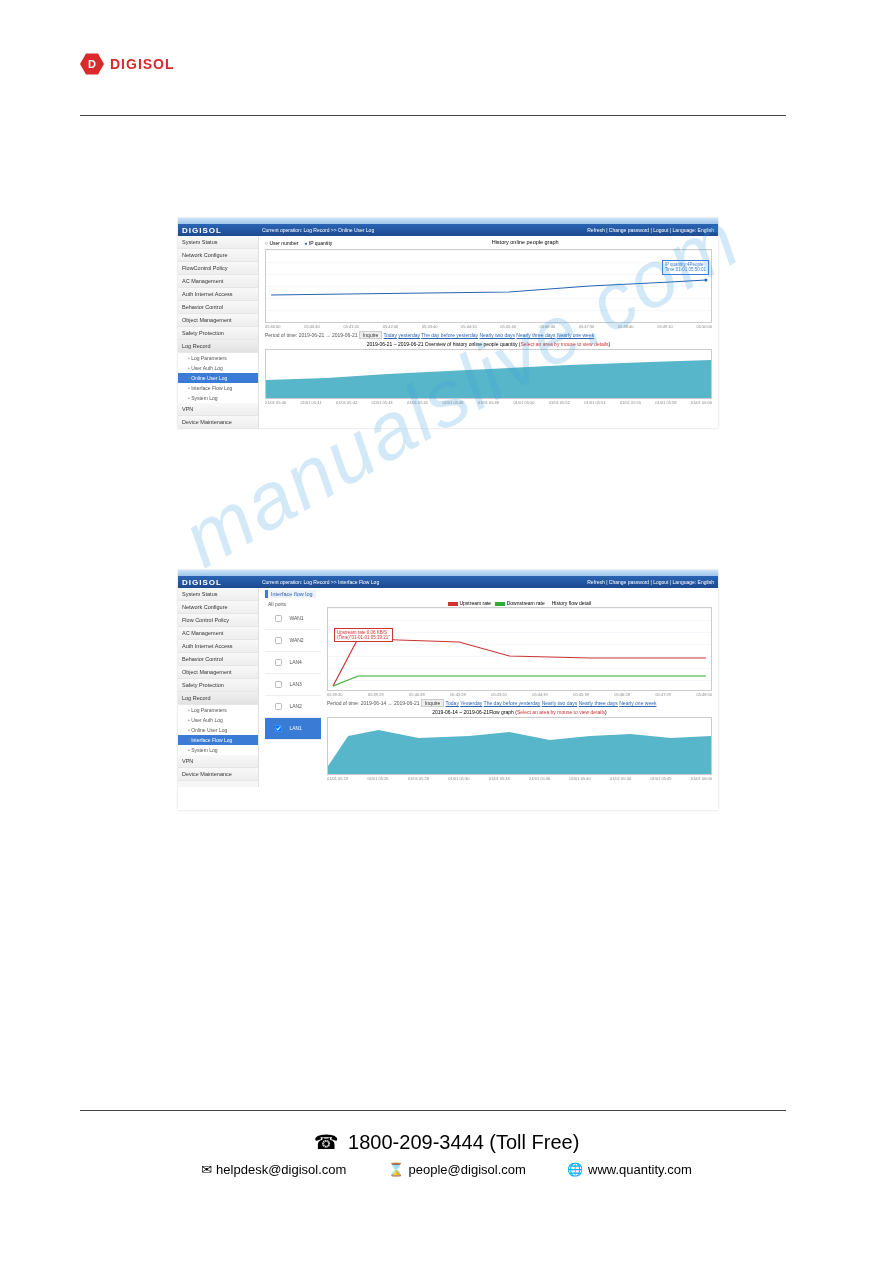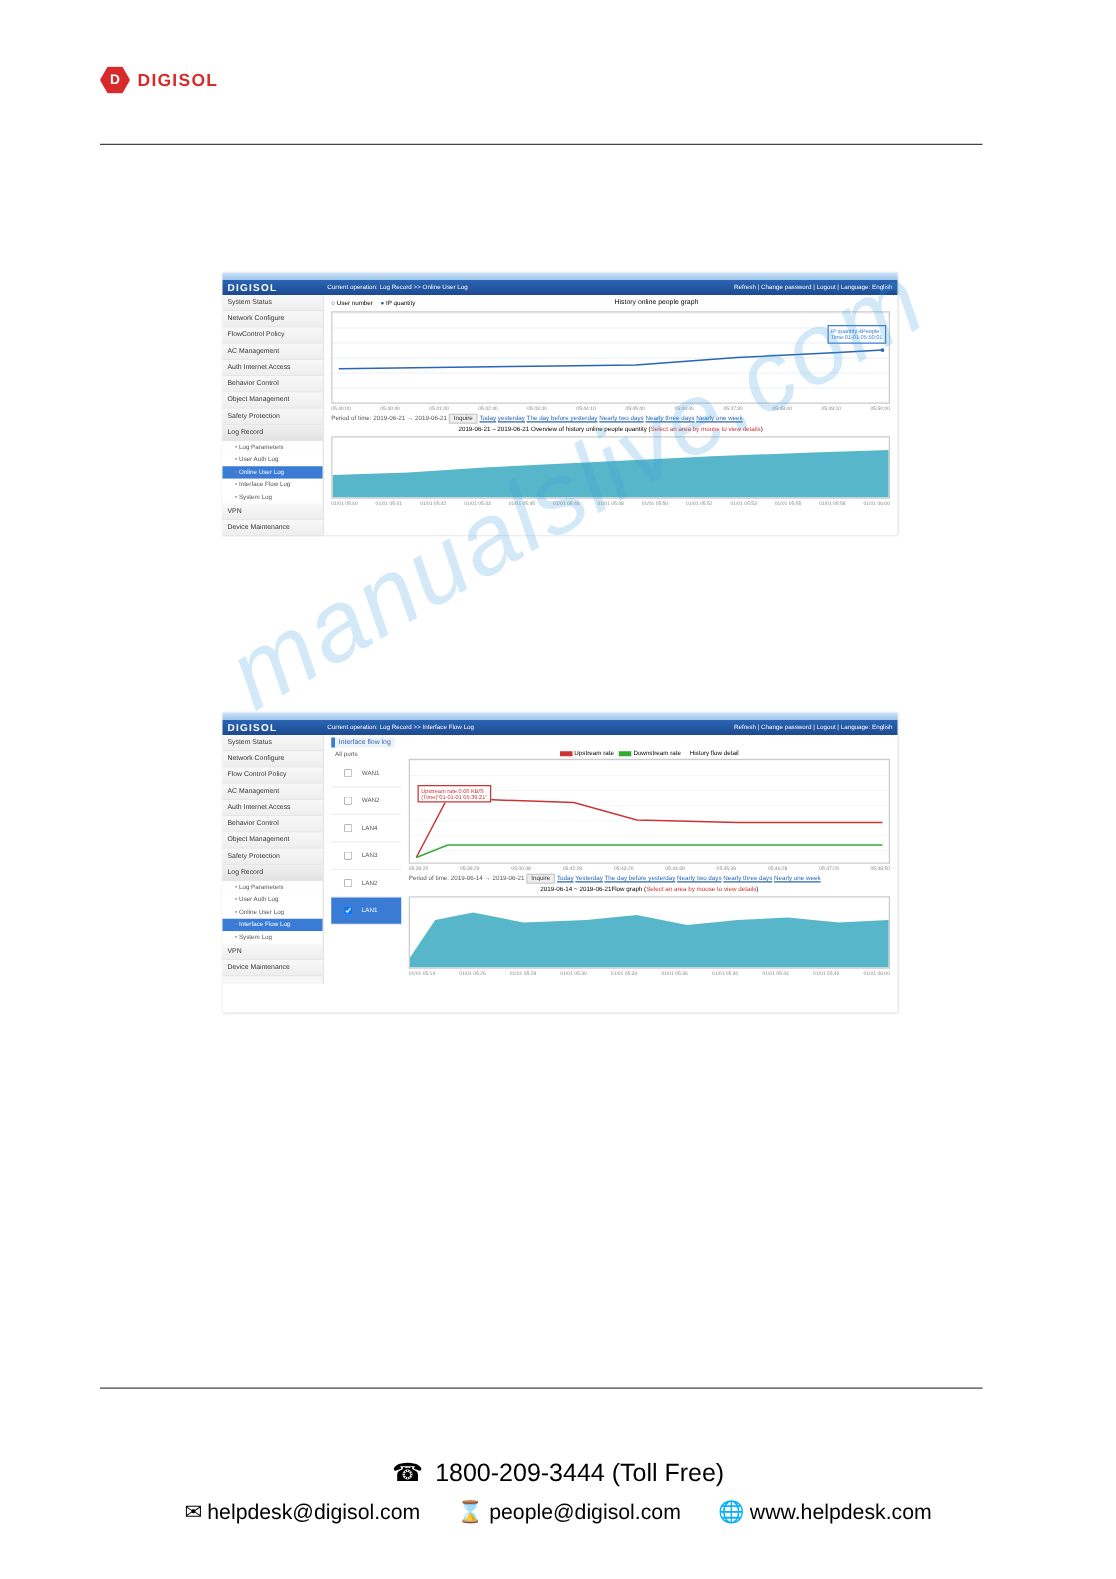--- a/index.html
+++ b/index.html
@@ -248,31 +248,30 @@
   }
 
   
   .footer {
     position: absolute;
     top: 1130px;
     left: 0;
     width: 893px;
     text-align: center;
     color: #000;
-    margin-top: 36px;
   }
   .footer .line1 {
     font-size: 20px;
     margin-bottom: 8px;
   }
   .footer .line2 {
-    font-size: 17px;
+    font-size: 13px;
     display: flex;
     justify-content: center;
-    gap: 30px;
+    gap: 42px;
   }
   .footer .ic { margin-right: 4px; }
 </style>
 </head>
 <body>
 
 <div class="page">
 
   <div class="logo-top">
     <div class="logo-hex">D</div>
@@ -481,17 +480,17 @@
 
   <div class="hr-bottom"></div>
   <div class="footer">
     <div class="line1">
       <span class="ic">☎</span>
       <span>1800-209-3444 (Toll Free)</span>
     </div>
     <div class="line2">
       <span><span class="ic">✉</span><span>helpdesk@digisol.com</span></span>
       <span><span class="ic">⌛</span><span>people@digisol.com</span></span>
-      <span><span class="ic">🌐</span><span>www.helpdesk.com</span></span>
+      <span><span class="ic">🌐</span><span>www.quantity.com</span></span>
     </div>
   </div>
 
 </div>
 
 </body></html>

